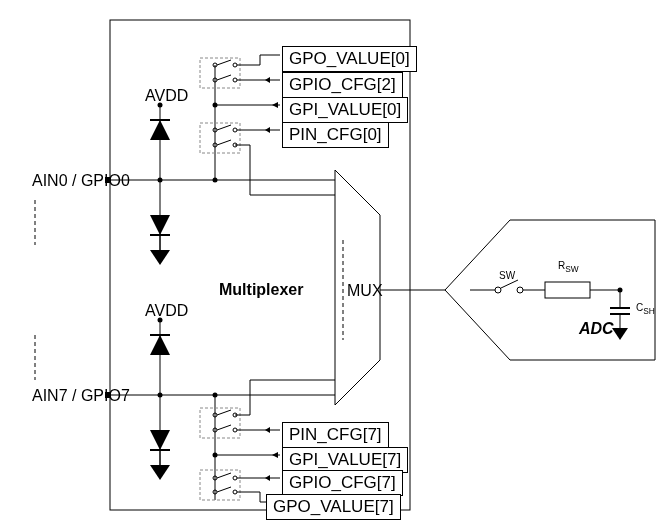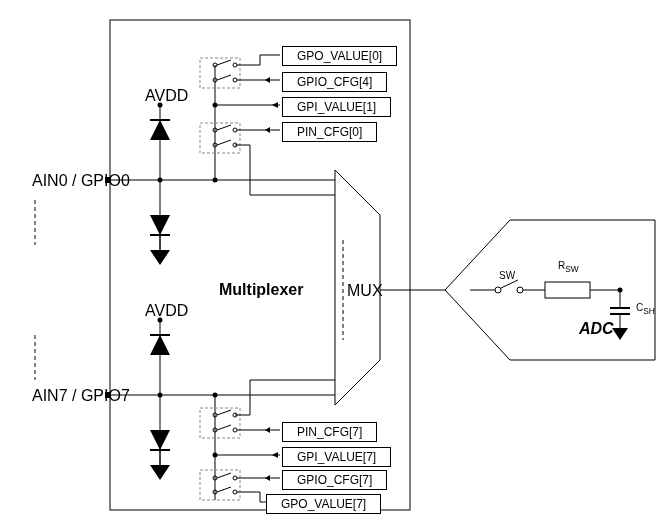--- a/index.html
+++ b/index.html
@@ -11,22 +11,22 @@
     background: #fff;
     width: 666px;
     height: 532px;
     position: relative;
   }
   svg { display: block; }
   .label-box {
     position: absolute;
     border: 1px solid #000;
     background: #fff;
-    padding: 2px 14px;
-    font-size: 12px;
+    padding: 2px 6px;
+    font-size: 17px;
     white-space: nowrap;
   }
   .plain-label {
     position: absolute;
     font-size: 16px;
     white-space: nowrap;
   }
   .bold-label {
     font-weight: bold;
     margin-left: 24px;
@@ -172,22 +172,22 @@
   <polygon points="620,340 612,328 628,328" fill="#000"></polygon>
 </svg>
 
 <div class="plain-label" style="left:32px; top:172px;">AIN0 / GPIO0</div>
 <div class="plain-label" style="left:32px; top:387px;">AIN7 / GPIO7</div>
 
 <div class="plain-label" style="left:145px; top:87px;">AVDD</div>
 <div class="plain-label" style="left:145px; top:302px;">AVDD</div>
 
 <div class="label-box" style="left:282px; top:46px;">GPO_VALUE[0]</div>
-<div class="label-box" style="left:282px; top:72px;">GPIO_CFG[4]</div>
-<div class="label-box" style="left:282px; top:97px;">GPI_VALUE[1]</div>
+<div class="label-box" style="left:282px; top:72px;">GPIO_CFG[2]</div>
+<div class="label-box" style="left:282px; top:97px;">GPI_VALUE[0]</div>
 <div class="label-box" style="left:282px; top:122px;">PIN_CFG[0]</div>
 
 <div class="label-box" style="left:282px; top:422px;">PIN_CFG[7]</div>
 <div class="label-box" style="left:282px; top:447px;text-align:right;">GPI_VALUE[7]</div>
 <div class="label-box" style="left:282px; top:470px;">GPIO_CFG[7]</div>
 <div class="label-box" style="left:266px; top:494px;">GPO_VALUE[7]</div>
 
 <div class="plain-label bold-label" style="left:195px; top:281px;">Multiplexer</div>
 <div class="plain-label" style="left:347px; top:282px;">MUX</div>
 

